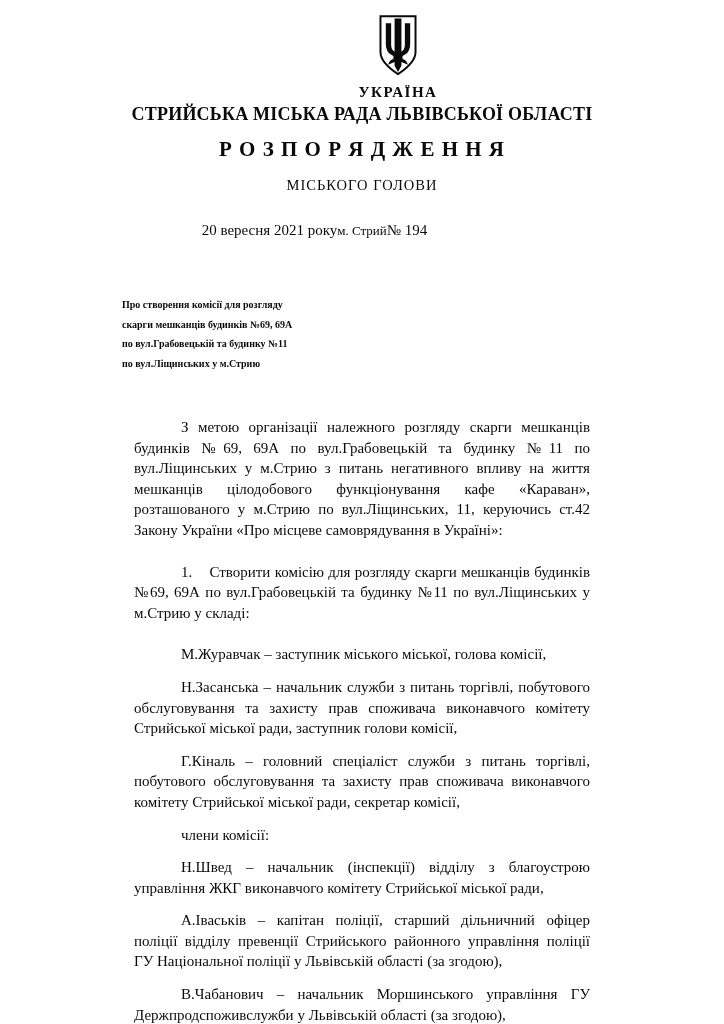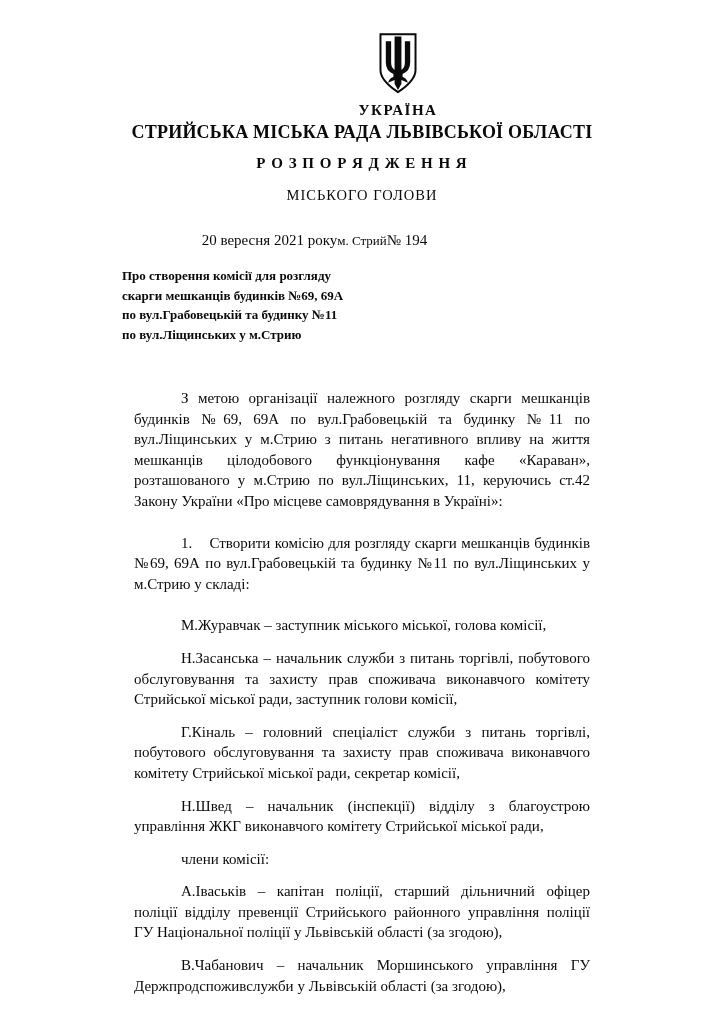--- a/index.html
+++ b/index.html
@@ -13,21 +13,21 @@
     font-family: "Liberation Serif", "DejaVu Serif", serif;
     color: #0a0a0a;
     overflow: hidden;
   }
   .page {
     position: relative;
     width: 724px;
     height: 788px;
     background: #ffffff;
     box-sizing: border-box;
-    padding: 32px 122px 0 122px;
+    padding: 14px 122px 0 122px;
   }
   
   .emblem-wrap {
     text-align: center;
     transform: translateX(36px);
   }
   .emblem {
     width: 46px;
     height: 64px;
     display: inline-block;
@@ -45,44 +45,44 @@
     text-align: center;
     font-weight: bold;
     font-size: 18px;
     letter-spacing: 0.2px;
     white-space: nowrap;
   }
   .doc-type {
     margin-top: 12px;
     text-align: center;
     font-weight: bold;
-    font-size: 15px;
+    font-size: 21px;
     letter-spacing: 1px;
   }
   .doc-subtype {
     margin-top: 15px;
     text-align: center;
     font-size: 14.5px;
     letter-spacing: 1px;
   }
   
   .meta-row {
     display: flex;
     align-items: baseline;
     margin-top: 28px;
     font-size: 15px;
   }
   .meta-date   { flex: 1; text-align: right; }
   .meta-place  { flex: 0 0 auto; font-size: 13px; }
   .meta-number { flex: 1; text-align: left; }
   
   .subject {
-    margin-top: 17px;
+    margin-top: 56px;
     font-weight: bold;
-    font-size: 13px;
+    font-size: 10px;
     line-height: 19.5px;
   }
   
   .par {
     margin: 12px;
     font-size: 15px;
     line-height: 20.6px;
     text-align: justify;
     text-indent: 47px;
   }
@@ -121,18 +121,18 @@
     <div>по вул.Грабовецькій та будинку №11</div>
     <div>по вул.Ліщинських у м.Стрию</div>
   </div>
 
   <p class="par par-intro">З метою організації належного розгляду скарги мешканців будинків №69, 69А по вул.Грабовецькій та будинку №11 по вул.Ліщинських у м.Стрию з питань негативного впливу на життя мешканців цілодобового функціонування кафе «Караван», розташованого у м.Стрию по вул.Ліщинських, 11, керуючись ст.42 Закону України «Про місцеве самоврядування в Україні»:</p>
   <p class="par par-item">1.&nbsp;&nbsp;&nbsp;&nbsp;Створити комісію для розгляду скарги мешканців будинків №69, 69А по вул.Грабовецькій та будинку №11 по вул.Ліщинських у м.Стрию у складі:</p>
 
   <p class="par par-first-member">М.Журавчак – заступник міського міської, голова комісії,</p>
   <p class="par">Н.Засанська – начальник служби з питань торгівлі, побутового обслуговування та захисту прав споживача виконавчого комітету Стрийської міської ради, заступник голови комісії,</p>
   <p class="par">Г.Кіналь – головний спеціаліст служби з питань торгівлі, побутового обслуговування та захисту прав споживача виконавчого комітету Стрийської міської ради, секретар комісії,</p>
+  <p class="par">члени комісії:</p>
   <p class="par">Н.Швед – начальник (інспекції) відділу з благоустрою управління ЖКГ виконавчого комітету Стрийської міської ради,</p>
-  <p class="par">члени комісії:</p>
   <p class="par">А.Іваськів – капітан поліції, старший дільничний офіцер поліції відділу превенції Стрийського районного управління поліції ГУ Національної поліції у Львівській області (за згодою),</p>
   <p class="par">В.Чабанович – начальник Моршинського управління ГУ Держпродспоживслужби у Львівській області (за згодою),</p>
 
 </div>
 
 </body></html>

